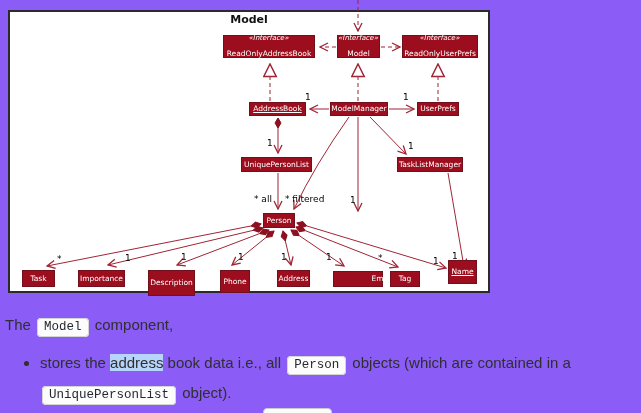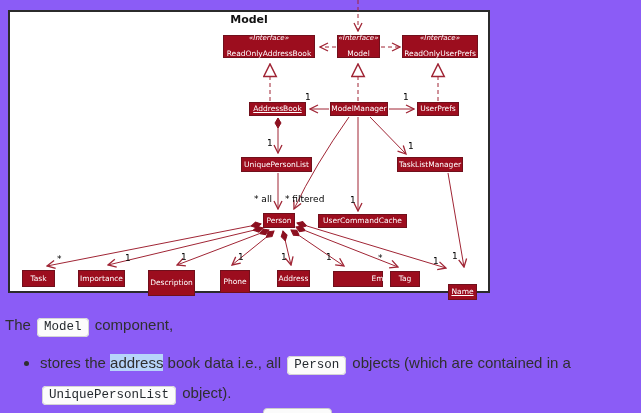--- a/index.html
+++ b/index.html
@@ -91,29 +91,28 @@
       <span class="stereo">«Interface»</span>
       <span class="iname">ReadOnlyUserPrefs</span>
     </div>
 
     <div class="cbox" style="left:249px;top:102px;width:57px;height:14px;text-decoration:underline;">AddressBook</div>
     <div class="cbox" style="left:330px;top:102px;width:58px;height:14px;">ModelManager</div>
     <div class="cbox" style="left:417px;top:102px;width:42px;height:14px;">UserPrefs</div>
     <div class="cbox" style="left:241px;top:157px;width:71px;height:15px;">UniquePersonList</div>
     <div class="cbox" style="left:397px;top:157px;width:66px;height:15px;">TaskListManager</div>
     <div class="cbox" style="left:263px;top:213px;width:32px;height:15px;">Person</div>
-    <div class="cbox" style="left:318px;top:214px;width:89px;height:14px;">UserCommandCache</div>
     <div class="cbox" style="left:22px;top:270px;width:33px;height:17px;">Task</div>
     <div class="cbox" style="left:78px;top:270px;width:47px;height:17px;text-align:center;">Importance</div>
     <div class="cbox" style="left:148px;top:270px;width:47px;height:26px;">Description</div>
     <div class="cbox" style="left:220px;top:270px;width:30px;height:23px;">Phone</div>
     <div class="cbox" style="left:277px;top:270px;width:33px;height:17px;">Address</div>
     <div class="cbox" style="left:333px;top:271px;width:32px;height:16px;padding-left:48px;">Email</div>
     <div class="cbox" style="left:390px;top:271px;width:30px;height:16px;">Tag</div>
-    <div class="cbox" style="left:448px;top:284px;width:29px;height:16px;text-decoration:underline;">Name</div>
+    <div class="cbox" style="left:448px;top:260px;width:29px;height:24px;text-decoration:underline;">Name</div>
 
     <div class="mult" style="left:305px;top:93px;">1</div>
     <div class="mult" style="left:403px;top:93px;">1</div>
     <div class="mult" style="left:267px;top:139px;">1</div>
     <div class="mult" style="left:408px;top:142px;">1</div>
     <div class="mult" style="left:254px;top:195px;">* all</div>
     <div class="mult" style="left:285px;top:195px;">* filtered</div>
     <div class="mult" style="left:350px;top:196px;">1</div>
     <div class="mult" style="left:57px;top:255px;">*</div>
     <div class="mult" style="left:125px;top:254px;">1</div>

